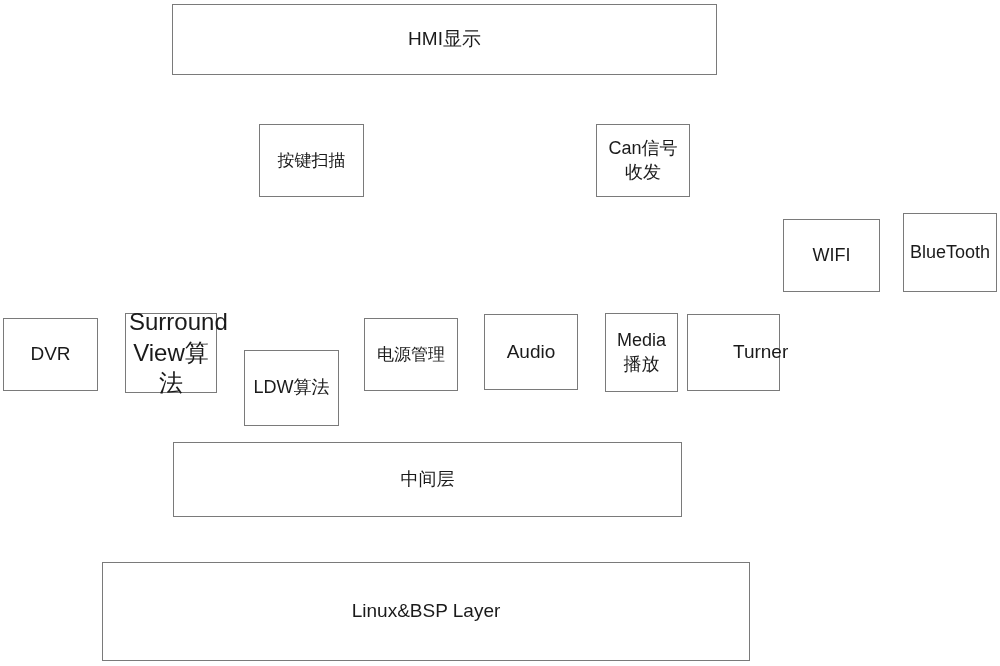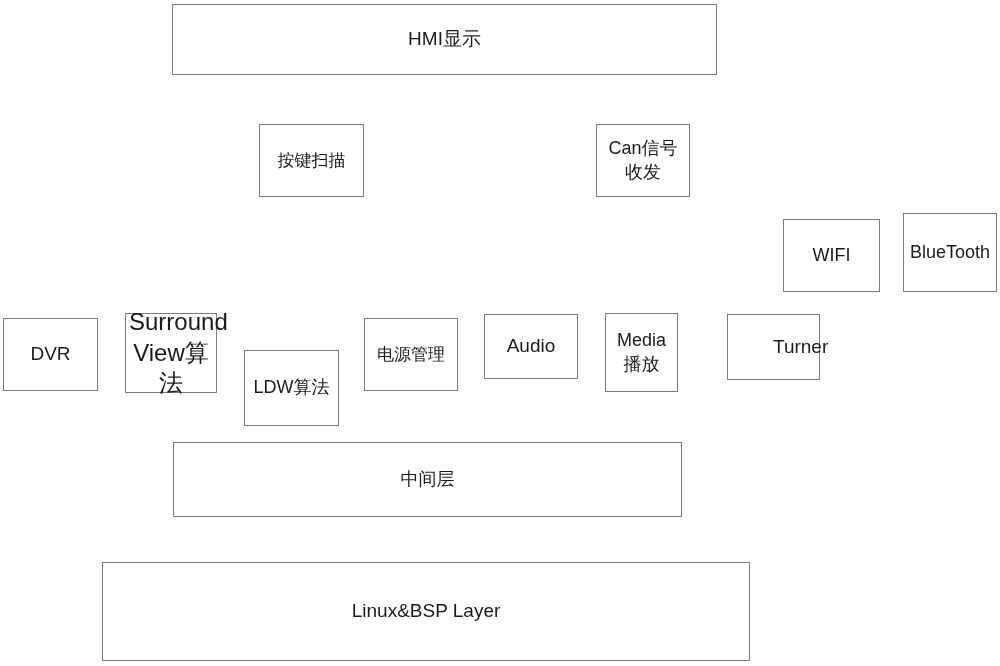--- a/index.html
+++ b/index.html
@@ -38,23 +38,23 @@
   .n-keyscan  { left: 259px; top: 124px; width: 105px;  height: 73px;  font-size: 17px; }
   .n-can      { left: 596px; top: 124px; width: 94px;  height: 73px;  font-size: 18px; }
   
   .n-wifi     { left: 783px; top: 219px; width: 97px;  height: 73px;  font-size: 18px; }
   .n-bt       { left: 903px; top: 213px; width: 94px;  height: 79px;  font-size: 18px; }
   
   .n-dvr      { left: 3px;   top: 318px; width: 95px;  height: 73px;  font-size: 19px; justify-content: center; }
   .n-surround { left: 125px; top: 313px; width: 92px;  height: 80px;  font-size: 24px; }
   .n-ldw      { left: 244px; top: 318px; width: 95px;  height: 76px;  font-size: 18px; margin-top: 32px; }
   .n-power    { left: 364px; top: 318px; width: 94px;  height: 73px;  font-size: 17px; }
-  .n-audio    { left: 484px; top: 314px; width: 94px;  height: 65px;  font-size: 19px; }
+  .n-audio    { left: 484px; top: 314px; width: 94px;  height: 76px;  font-size: 19px; }
   .n-media    { left: 605px; top: 313px; width: 73px;  height: 79px;  font-size: 18px; }
-  .n-turner   { left: 727px; top: 314px; width: 93px;  height: 66px;  font-size: 19px; padding-left: 45px; }
+  .n-turner   { left: 687px; top: 314px; width: 93px;  height: 77px;  font-size: 19px; padding-left: 45px; }
   
   .n-middle   { left: 173px; top: 442px; width: 509px; height: 75px;  font-size: 18px; }
   
   .n-linux    { left: 102px; top: 562px; width: 648px; height: 99px;  font-size: 19px; }
 </style>
 </head>
 <body>
 
 <div id="canvas">
 

